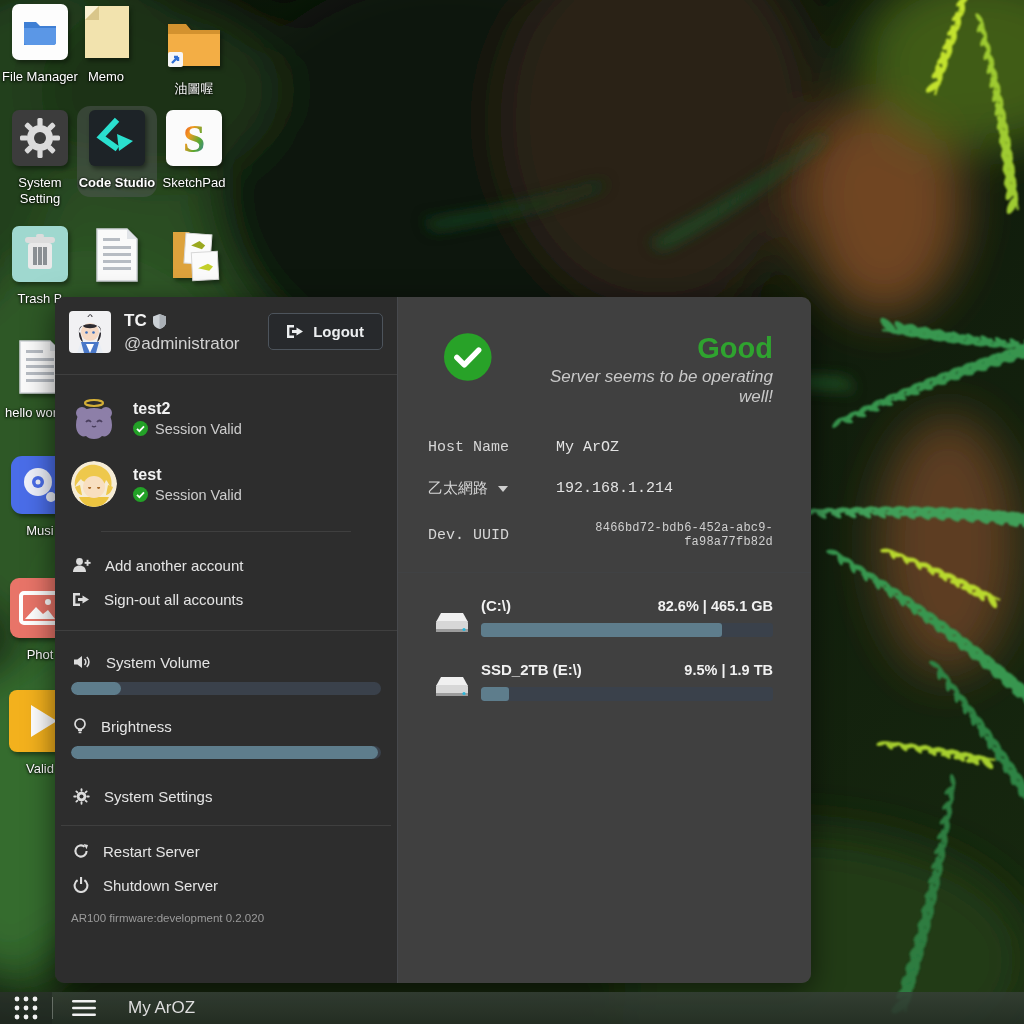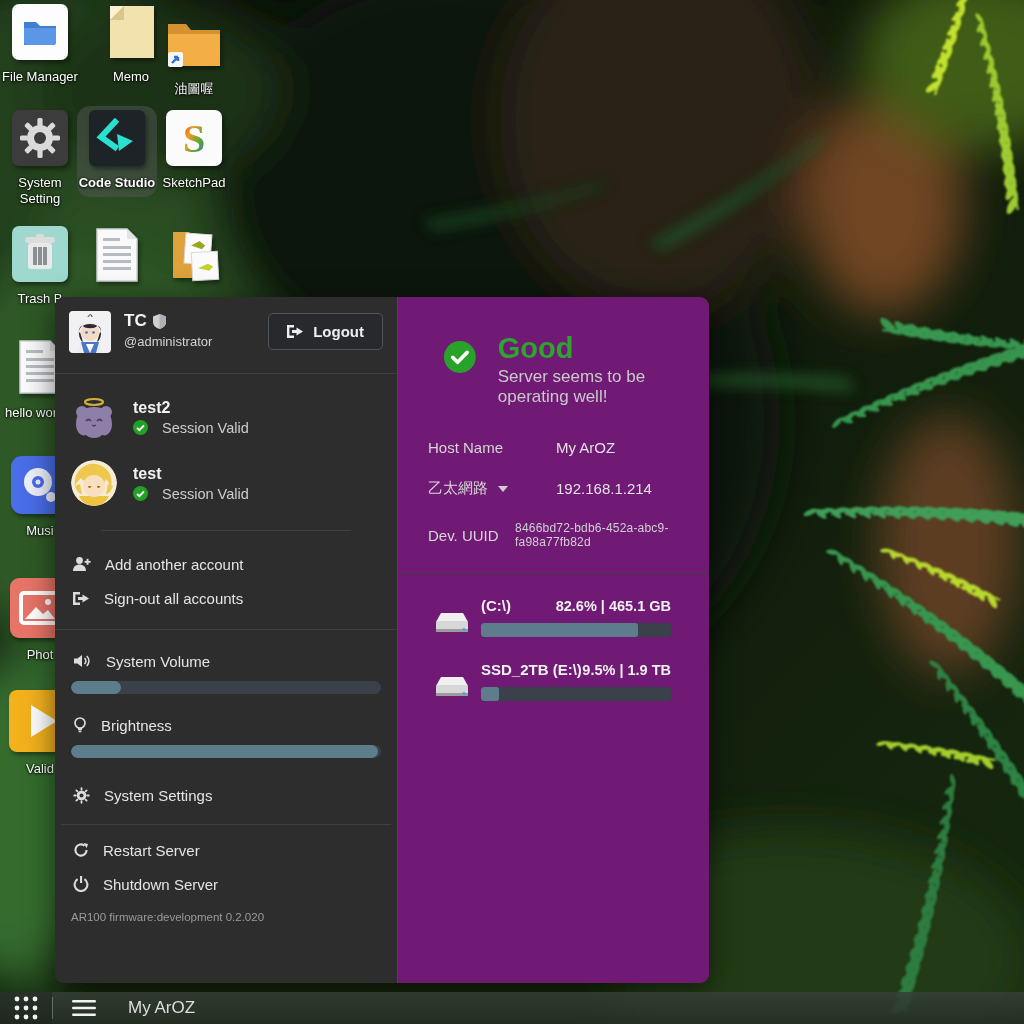--- a/index.html
+++ b/index.html
@@ -9,64 +9,64 @@
   #wallpaper { position:absolute; inset:0; }
 
   
   .dicon { position:absolute; width:80px; text-align:center; }
   .dicon .tile { margin:0 auto; filter:drop-shadow(2px 3px 2px rgba(0,0,0,.4)); }
   .dlabel { margin-top:5px; font-size:13px; color:#fff; line-height:1.25;
             text-shadow:0 1px 3px rgba(0,0,0,.95), 0 0 2px rgba(0,0,0,.8); }
   .dicon.selected { background:rgba(82,88,85,.5); border-radius:13px; padding:4px 0 6px;font-weight:bold; }
 
   
-  .popup { position:absolute; left:55px; top:297px; width:654px; height:686px;
+  .popup { position:absolute; left:55px; top:297px; width:756px; height:686px;
            display:flex; border-radius:9px; overflow:hidden;
            box-shadow:0 8px 30px rgba(0,0,0,.55); }
   .user-panel { width:342px; background:#2d2d2d; padding:14px 14px 8px; position:relative; }
-  .status-panel { flex:1; background:#701a75; border-left:1px solid #47494d;
-                  padding:0 38px 0 30px; }
+  .status-panel { flex:1; background:#404040; border-left:1px solid #47494d;
+                  padding:0 38px 0 30px;text-align:right; }
 
   .up-header { display:flex; align-items:flex-start; }
   .avatar-sq { width:42px; height:42px; border-radius:4px; overflow:hidden; flex:none; }
   .up-id { margin-left:13px; }
   .up-name { font-size:17px; font-weight:bold; color:#f4f4f4; display:flex; align-items:center; gap:6px; }
-  .up-handle { font-size:13px; color:#d2d2d2; margin-top:3px; }
+  .up-handle { font-size:17px; color:#d2d2d2; margin-top:3px; }
   .logout-btn { margin-left:auto; margin-top:2px; display:flex; align-items:center; gap:9px;
                 border:1px solid #4d545c; border-radius:5px; background:#27292c;
                 color:#eceef0; font-size:15px; font-weight:bold; padding:9px 18px; cursor:pointer; }
 
   .divider-full { border-top:1px solid #3f3f3f; margin:20px -14px 0; }
   .divider-mid  { border-top:1px solid #3f3f3f; width:250px; margin:24px auto 0; }
 
   .account-row { display:flex; align-items:center; margin-top:20px; padding-left:2px; }
   .avatar-round { width:46px; height:46px; border-radius:50%; overflow:hidden; flex:none; }
   .avatar-plain { width:46px; height:46px; flex:none; }
   .acc-info { margin-left:16px; }
   .acc-name { font-size:16px; font-weight:bold; color:#f2f2f2; }
-  .acc-status { display:flex; align-items:center; gap:14px; margin-top:3px;
+  .acc-status { display:flex; align-items:center; gap:7px; margin-top:3px;
                 font-size:14.5px; color:#cdcdcd; }
 
   .menu-row { display:flex; align-items:center; gap:14px; height:34px;
               padding-left:4px; color:#e4e4e4; font-size:15px; cursor:pointer; }
   .menu-row svg { flex:none; }
 
   .slider { height:13px; border-radius:7px; background:#3a414b; margin:3px 2px 12px; overflow:hidden; }
   .slider .fill { height:100%; border-radius:7px; background:#5e7d8c; }
 
   .firmware { font-size:11.5px; color:#9b9b9b; margin-top:10px; padding-left:2px; }
 
   
   .sp-header { display:flex; align-items:flex-start; margin-top:36px; padding-left:16px; }
   .sp-texts { margin-left:22px; }
   .sp-title { font-size:29px; font-weight:bold; color:#2fa32f; line-height:1.05; }
-  .sp-msg { font-size:17px; color:#c9c9c9; margin-top:4px; }
+  .sp-msg { font-size:17px; color:#c9c9c9; margin-top:4px;font-style:italic; }
 
   .info-rows { margin-top:32px; }
-  .info-row { display:flex; align-items:center; margin-bottom:23px; }
+  .info-row { display:flex; align-items:center; margin-bottom:23px;font-family:Liberation Mono, monospace; }
   .info-label { width:128px; font-size:15px; color:#d6d6d6; display:flex; align-items:center; gap:10px; }
   .info-value { font-size:15px; color:#e3e3e3; }
   .uuid { font-size:12px; color:#d0d0d0; letter-spacing:.2px; }
   .caret { width:0; height:0; border-left:5px solid transparent; border-right:5px solid transparent;
            border-top:6px solid #cfcfcf; }
 
   .sp-divider { border-top:1px solid #404244; margin:10px -38px 0 -30px; }
 
   .disk-row { display:flex; align-items:flex-end; margin-top:24px; }
   .disk-icon { flex:none; margin:0 10px 0 5px; }
@@ -547,21 +547,21 @@
       <div class="tile">
         <svg width="56" height="56" viewBox="0 0 56 56">
             <rect width="56" height="56" rx="7" fill="#fdfdfd"></rect>
             <path d="M12 18h12l4 4h16v16a3 3 0 0 1-3 3H12z" fill="#3f7fd4"></path>
             <path d="M12 24h32v14a3 3 0 0 1-3 3H15a3 3 0 0 1-3-3z" fill="#5b97e6"></path>
           </svg>
       </div>
       <div class="dlabel">File Manager</div>
     </div>
 
-    <div class="dicon" style="left:91px;top:4px">
+    <div class="dicon" style="left:66px;top:4px">
       <div class="tile">
         <svg width="54" height="56" viewBox="0 0 54 56">
             <path d="M6 2h44v52H6z" fill="#f2e3ae"></path>
             <path d="M6 2v14L20 2z" fill="#faf1d2"></path>
             <path d="M6 16L20 2v14z" fill="#d9c68a"></path>
           </svg>
       </div>
       <div class="dlabel">Memo</div>
     </div>
 

